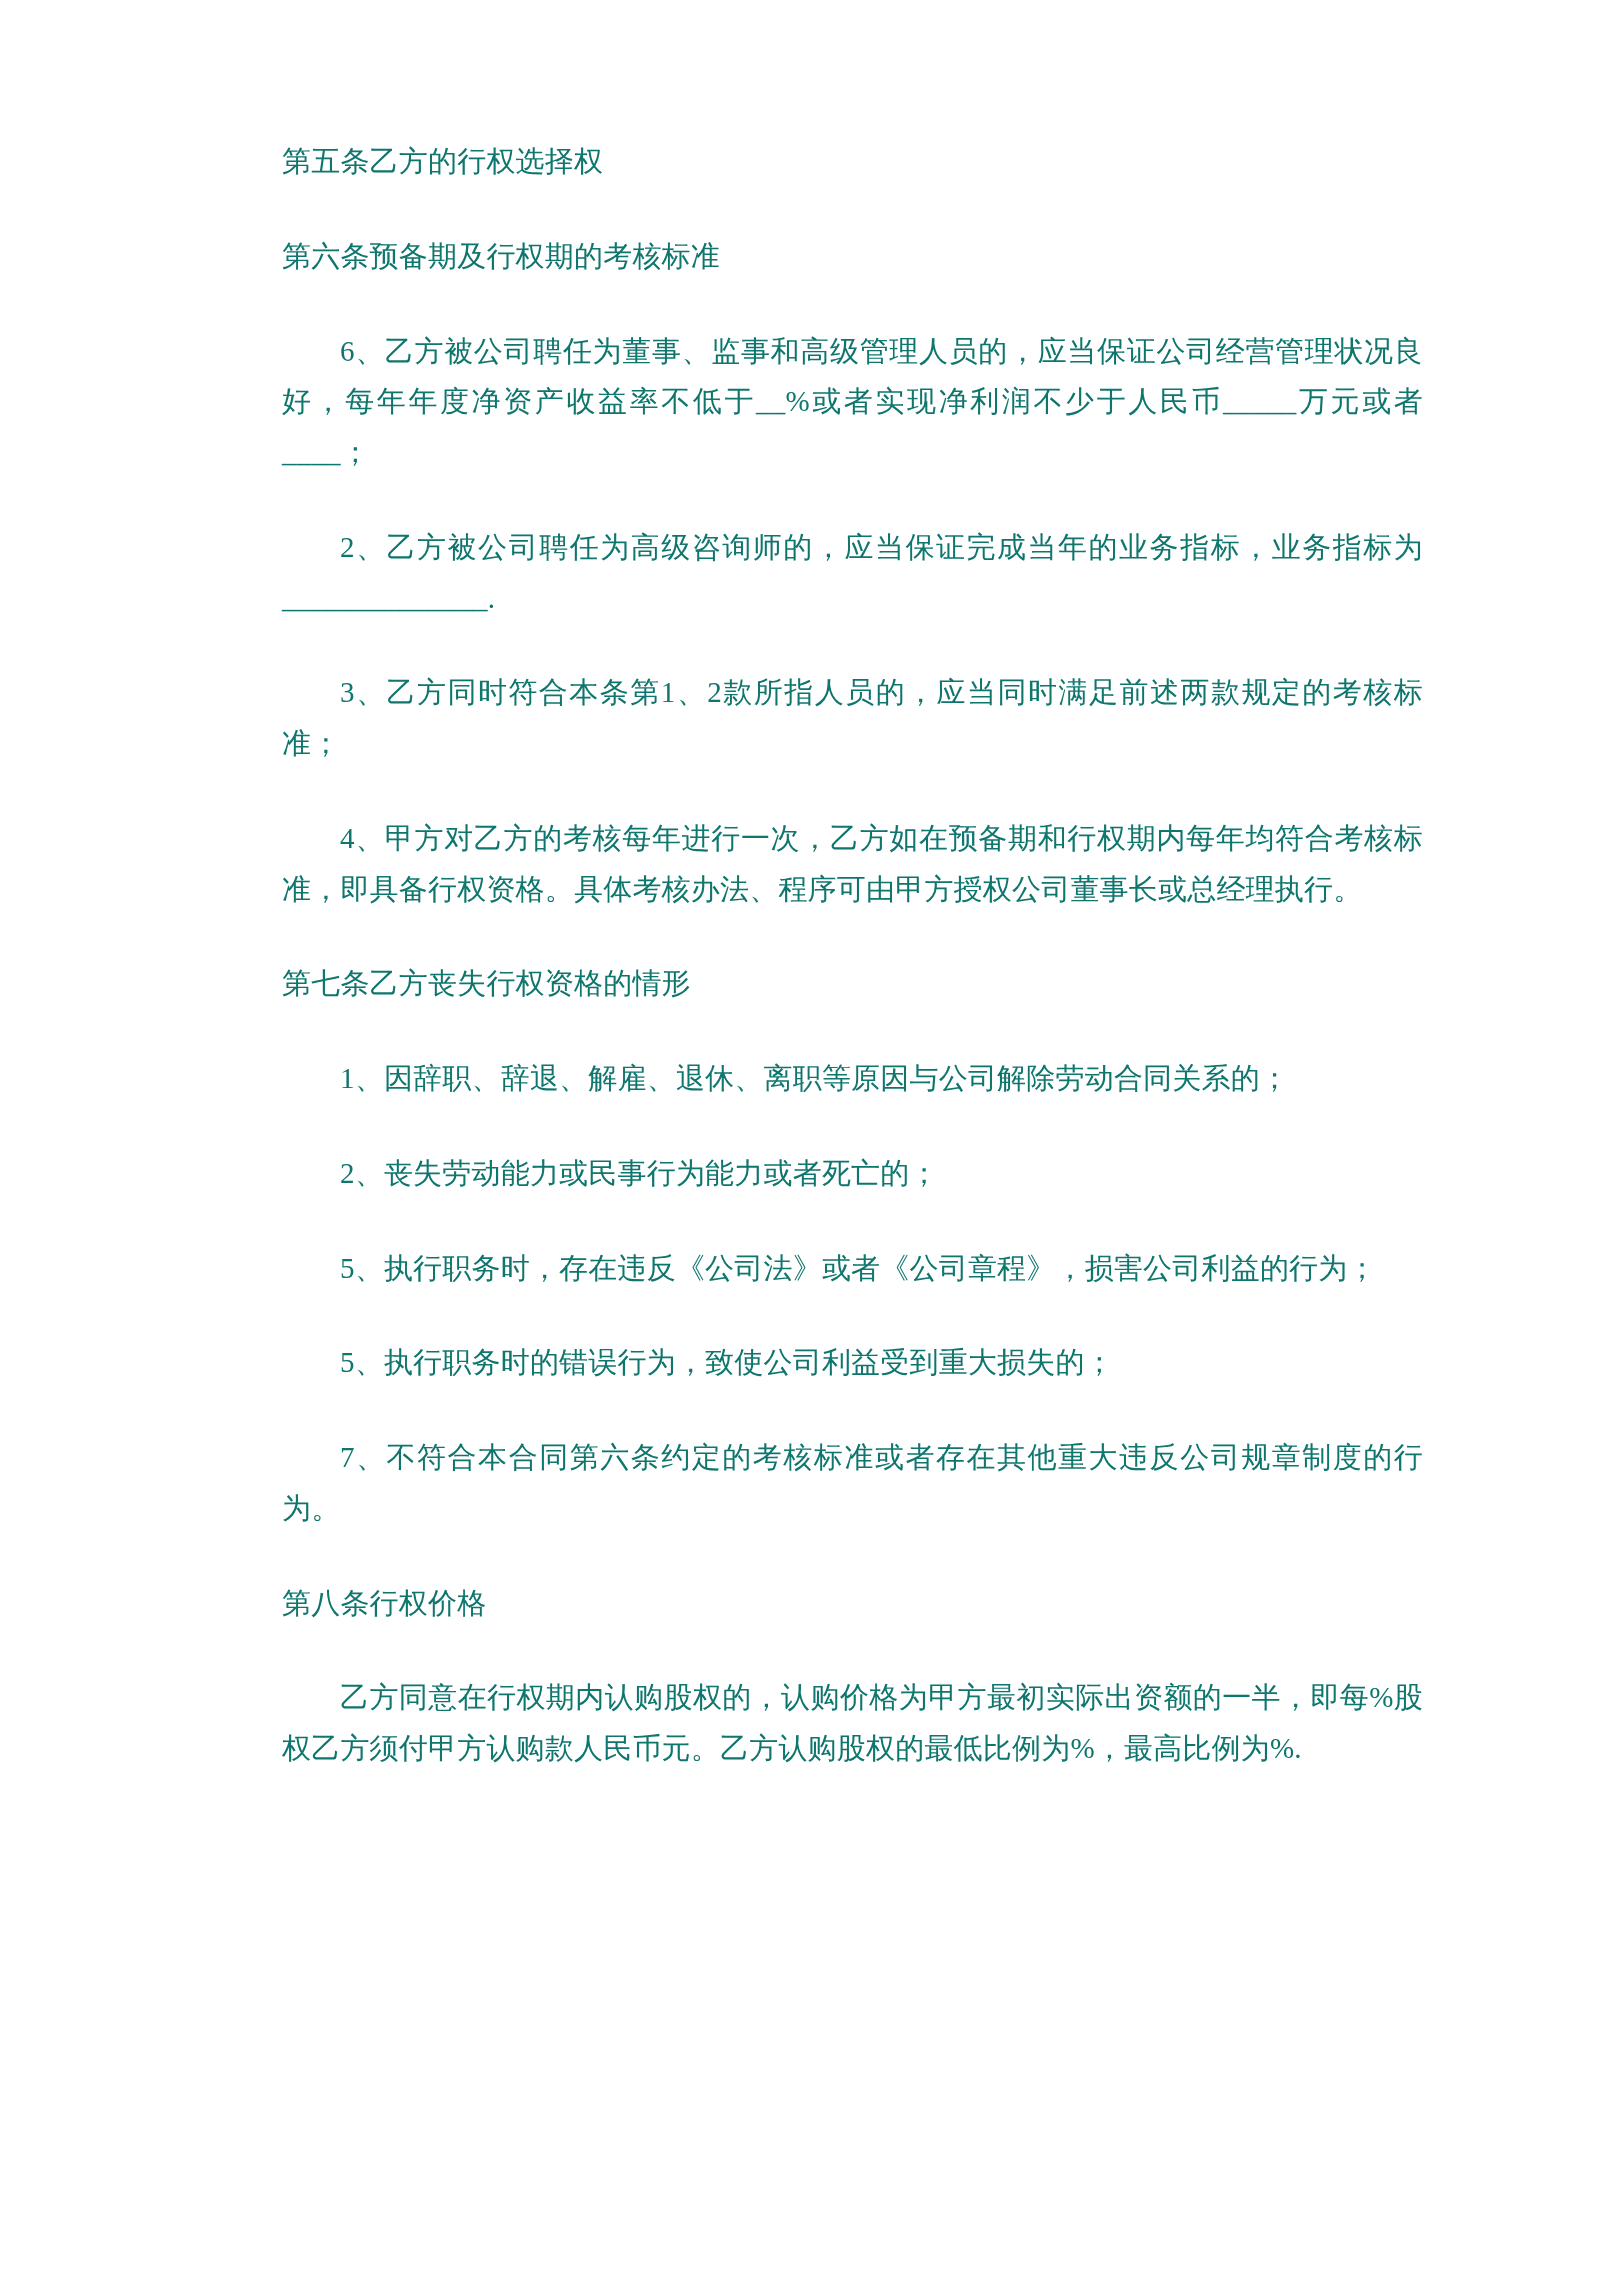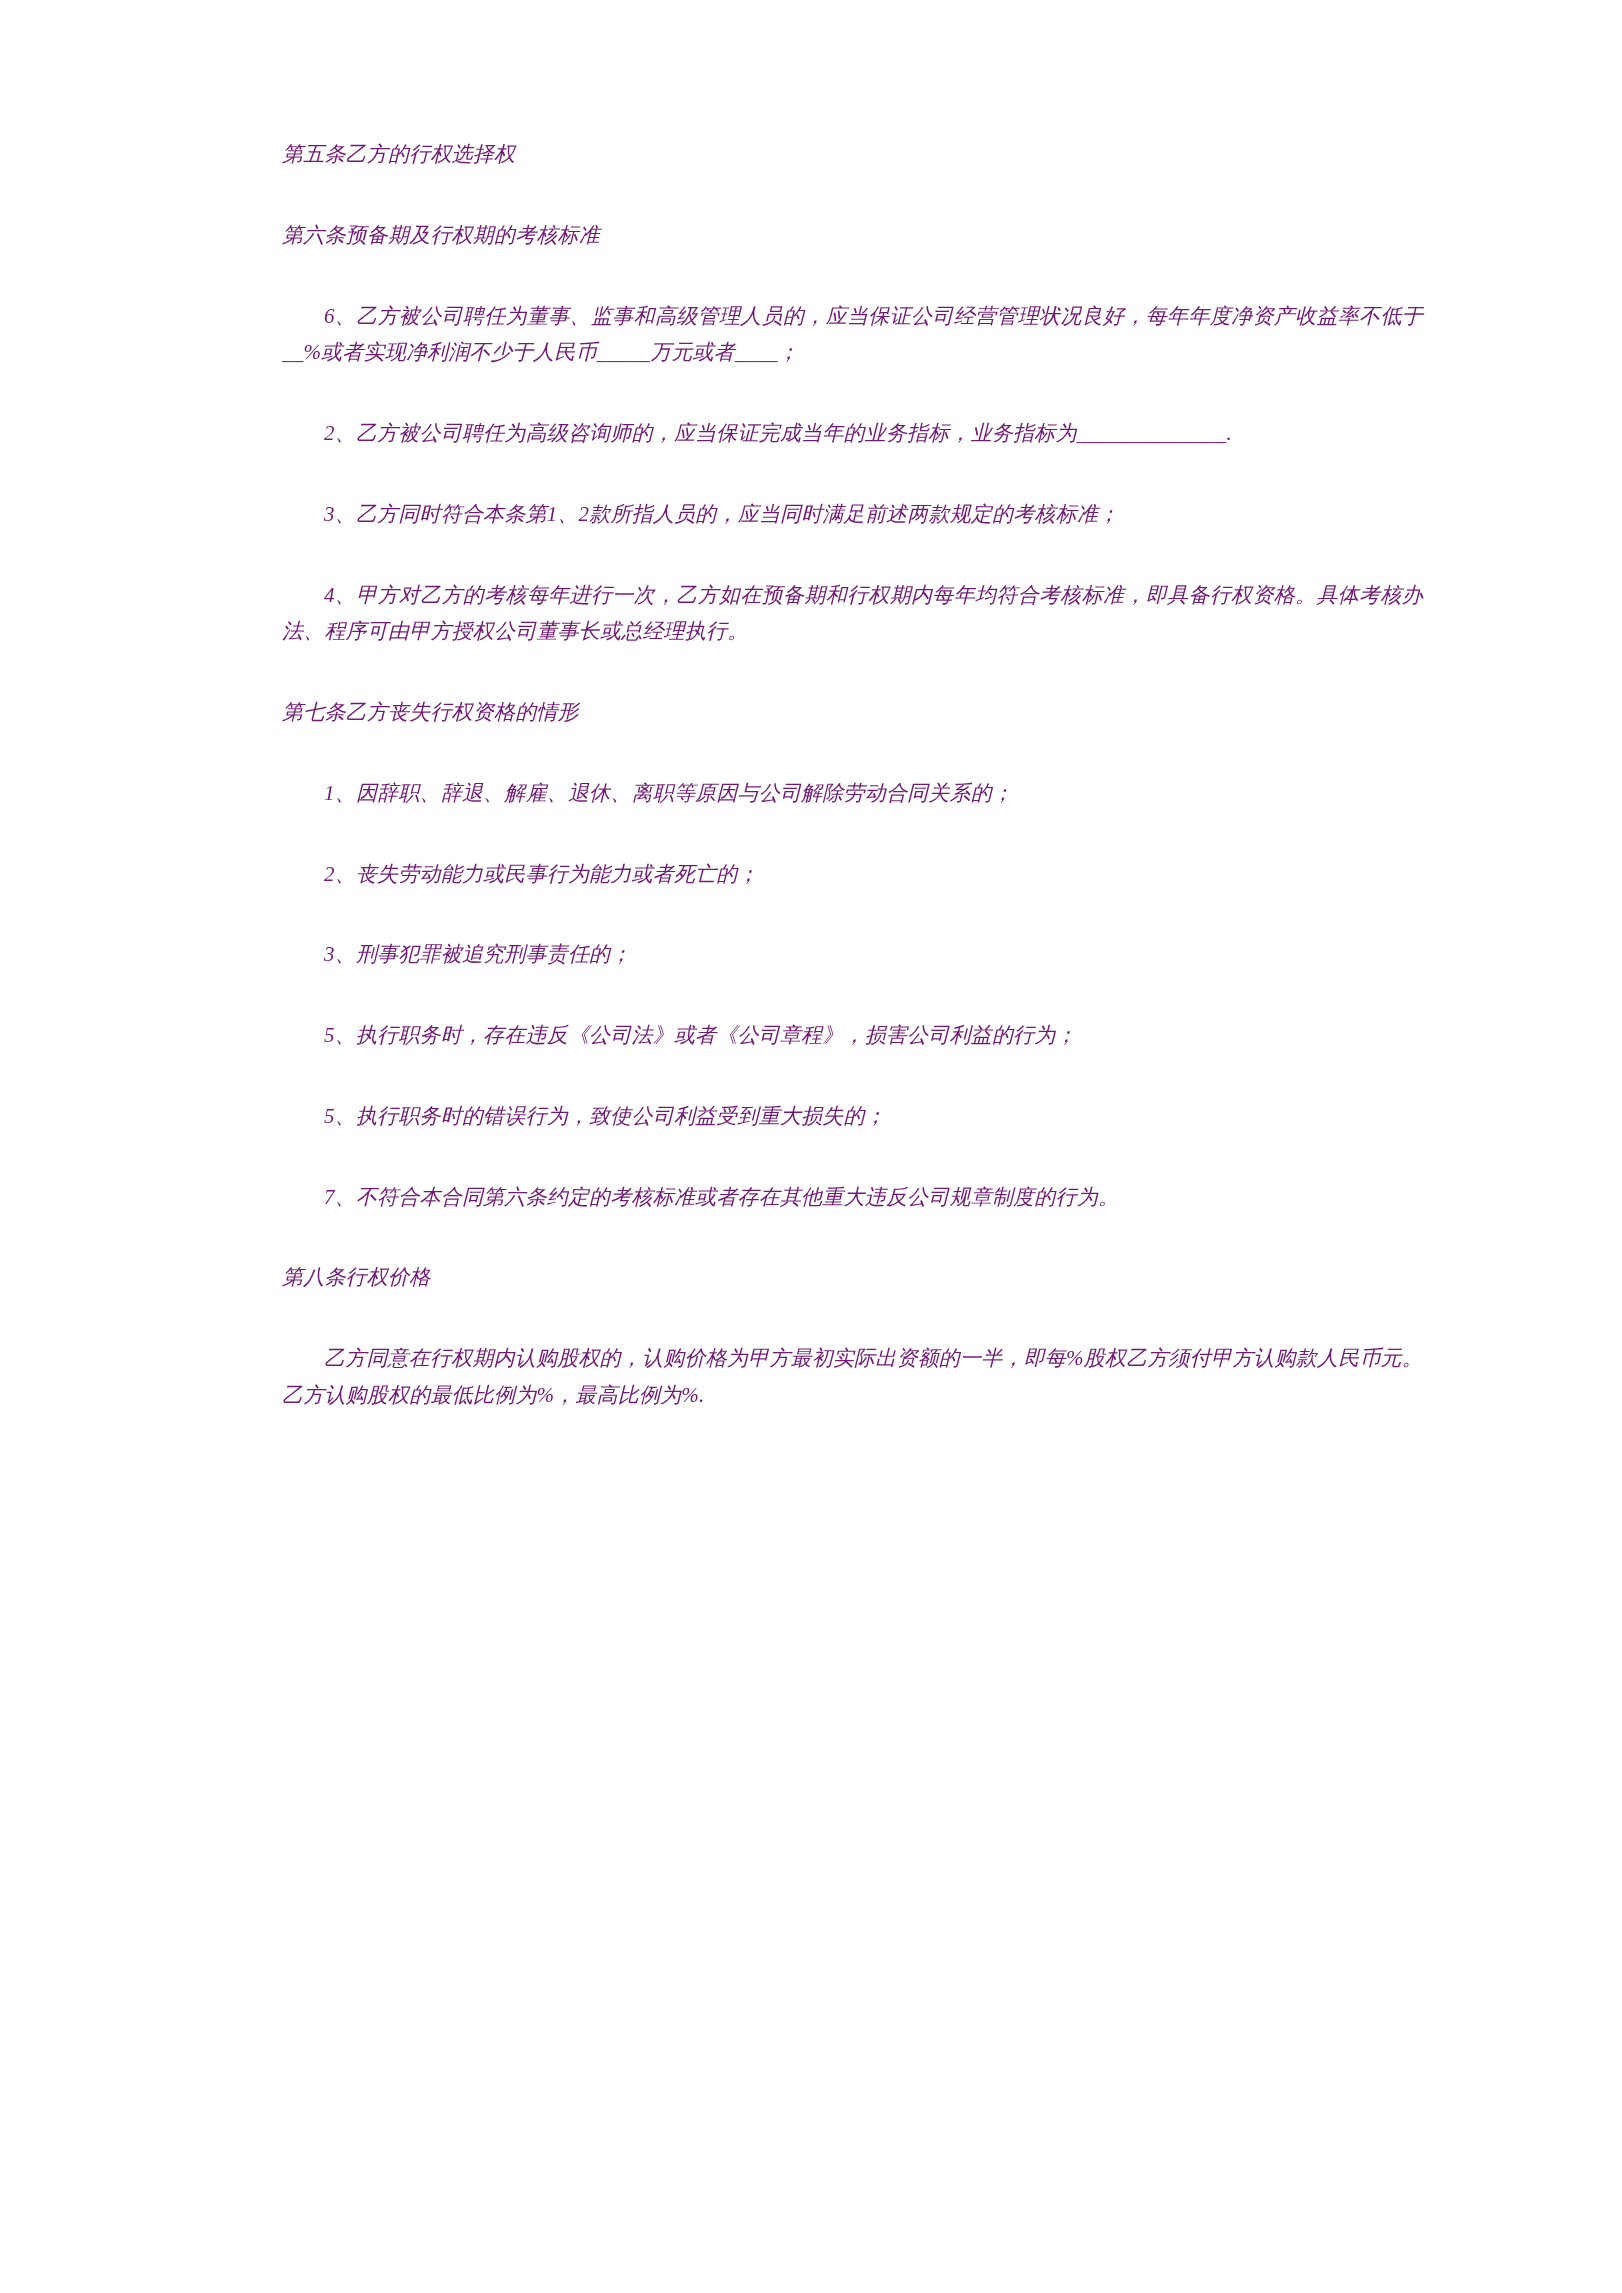--- a/index.html
+++ b/index.html
@@ -17,26 +17,25 @@
     background: #ffffff;
     position: relative;
     box-sizing: border-box;
     padding: 136px 200px 0 282px;
   }
   .doc-body {
     width: 1141px;
   }
   p {
     margin: 0 0 44px 0;
-    font-size: 21px;
+    font-size: 29px;
     line-height: 1.75;
-    color: #701a75;
+    color: #0f766e;
     text-align: justify;
     letter-spacing: 0.2px;
-    font-style: italic;
   }
   p.indent {
     text-indent: 2em;
   }
   p.heading {
     text-indent: 0;
   }
   .last {
     margin-bottom: 0;
   }
@@ -51,21 +50,20 @@
 
     <p class="heading">第六条预备期及行权期的考核标准</p>
     <p class="indent">6、乙方被公司聘任为董事、监事和高级管理人员的，应当保证公司经营管理状况良好，每年年度净资产收益率不低于__%或者实现净利润不少于人民币_____万元或者____；</p>
     <p class="indent">2、乙方被公司聘任为高级咨询师的，应当保证完成当年的业务指标，业务指标为______________.</p>
     <p class="indent">3、乙方同时符合本条第1、2款所指人员的，应当同时满足前述两款规定的考核标准；</p>
     <p class="indent">4、甲方对乙方的考核每年进行一次，乙方如在预备期和行权期内每年均符合考核标准，即具备行权资格。具体考核办法、程序可由甲方授权公司董事长或总经理执行。</p>
 
     <p class="heading">第七条乙方丧失行权资格的情形</p>
     <p class="indent">1、因辞职、辞退、解雇、退休、离职等原因与公司解除劳动合同关系的；</p>
     <p class="indent">2、丧失劳动能力或民事行为能力或者死亡的；</p>
-    <p class="indent">3、刑事犯罪被追究刑事责任的；</p>
     <p class="indent">5、执行职务时，存在违反《公司法》或者《公司章程》，损害公司利益的行为；</p>
     <p class="indent">5、执行职务时的错误行为，致使公司利益受到重大损失的；</p>
     <p class="indent">7、不符合本合同第六条约定的考核标准或者存在其他重大违反公司规章制度的行为。</p>
 
     <p class="heading">第八条行权价格</p>
     <p class="indent last">乙方同意在行权期内认购股权的，认购价格为甲方最初实际出资额的一半，即每%股权乙方须付甲方认购款人民币元。乙方认购股权的最低比例为%，最高比例为%.</p>
 
   </div>
 </div>
 

